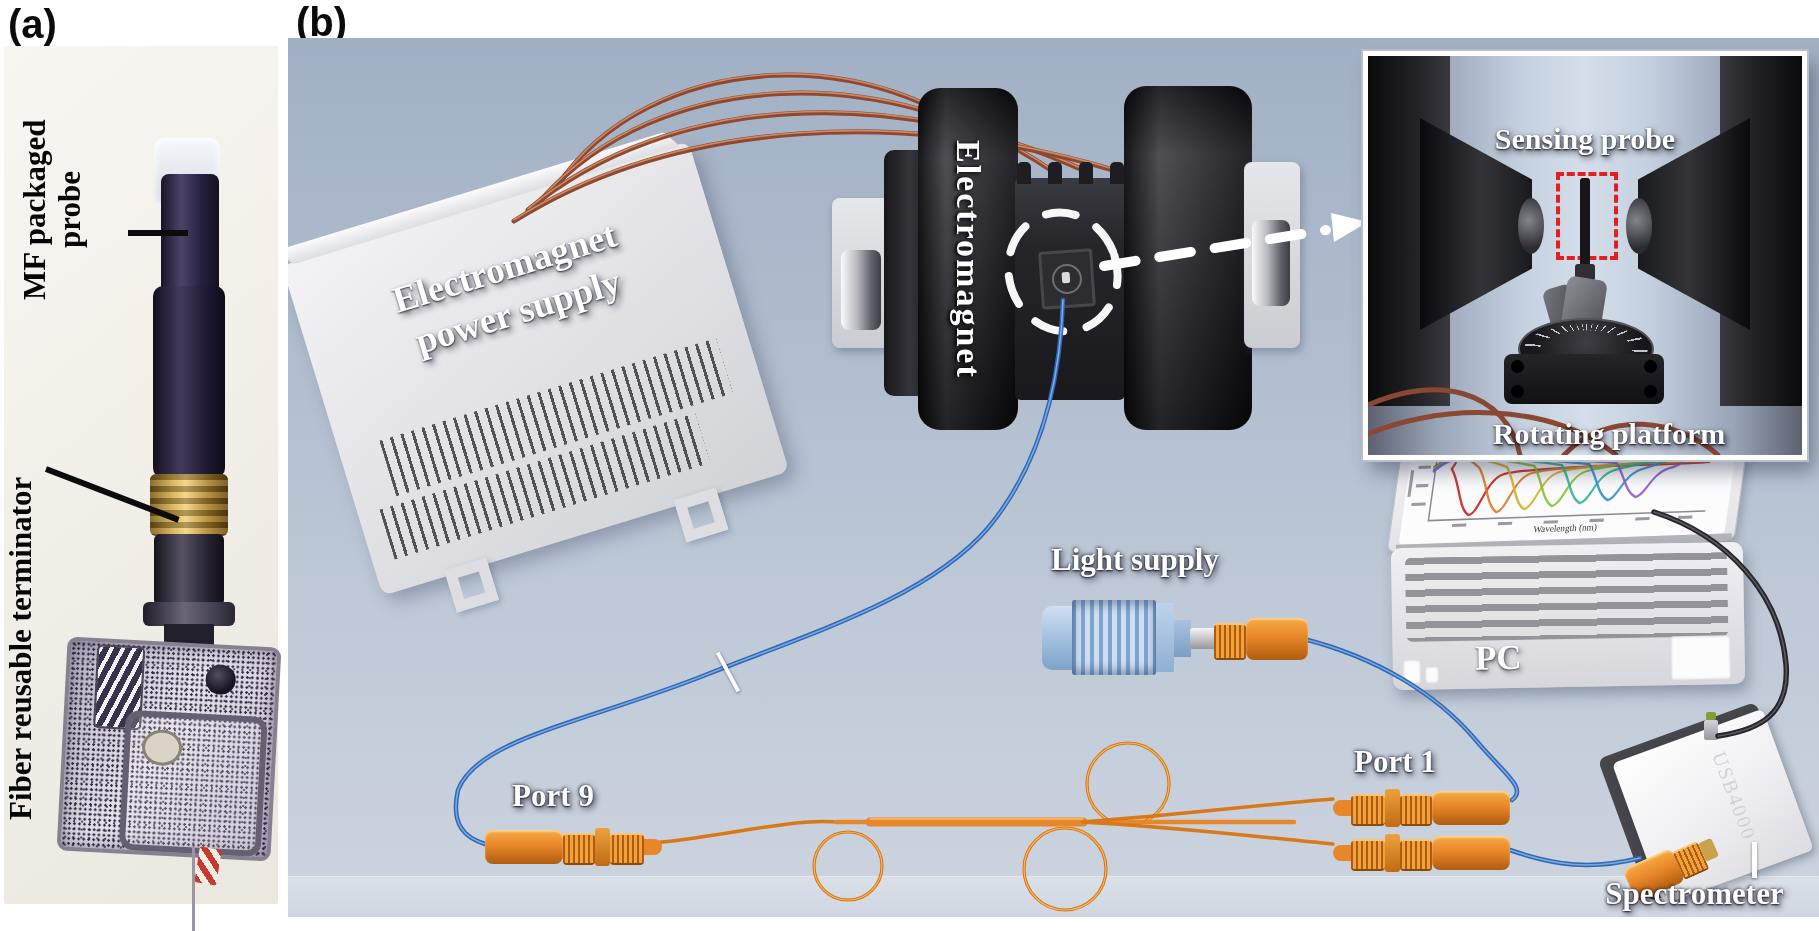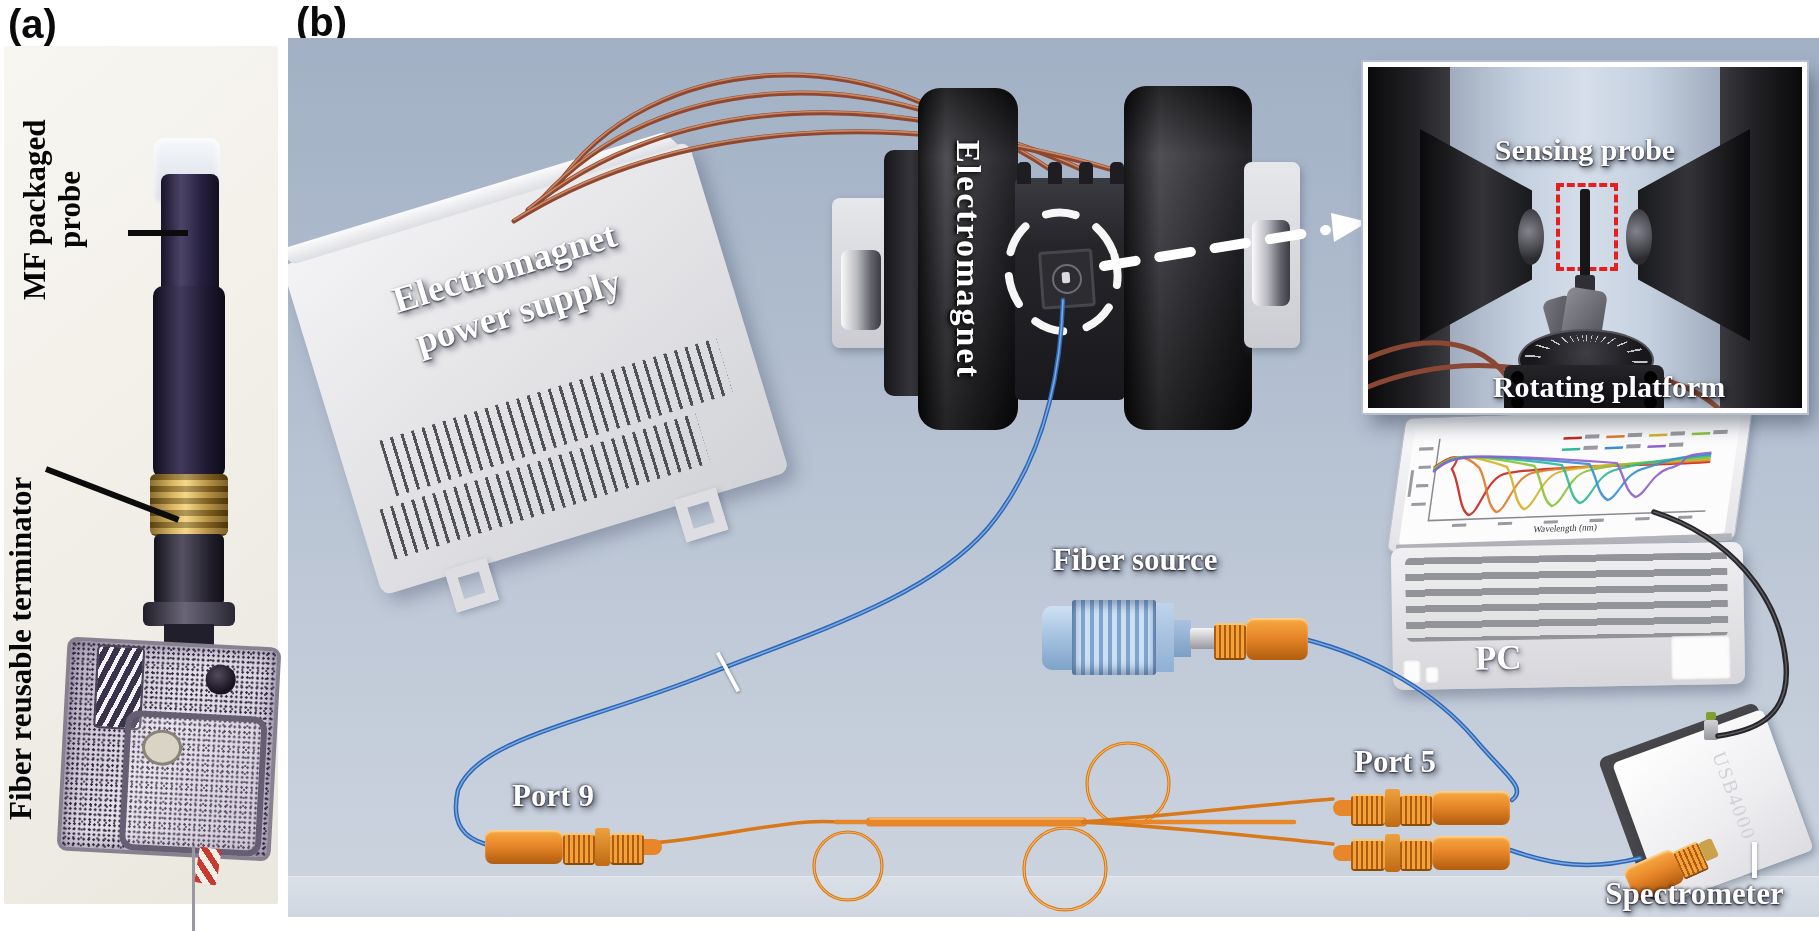--- a/index.html
+++ b/index.html
@@ -88,21 +88,21 @@
     text-shadow:0 2px 3px rgba(0,0,0,.9),2px 2px 6px rgba(0,0,0,.7);}
   #em-center{position:absolute;left:727px;top:140px;width:110px;height:222px;border-radius:6px;
     background:linear-gradient(180deg,#3b3b42 0%,#25252a 30%,#19191d 100%);}
   .em-term{position:absolute;top:-16px;width:14px;height:22px;border-radius:5px 5px 0 0;background:#1e1e22;}
   #em-sample{position:absolute;left:752px;top:212px;width:48px;height:52px;border-radius:4px;
     background:#2c2c31;border:3px solid #46464d;transform:rotate(-4deg);}
   .sample-ring{position:absolute;left:9px;top:11px;width:26px;height:26px;border-radius:50%;border:2px solid #6d6d76;}
   .sample-dot{position:absolute;left:19px;top:19px;width:8px;height:11px;background:#dadae0;border-radius:2px;}
 
   
-  #inset{position:absolute;left:1075px;top:24px;width:444px;height:351px;background:#fff;z-index:6;
+  #inset{position:absolute;left:1075px;top:13px;width:444px;height:409px;background:#fff;z-index:6;
     outline:2px solid #b6bfcb;box-shadow:8px 12px 18px rgba(40,50,70,.45);}
   #inset-view{position:absolute;inset:5px;overflow:hidden;
     background:linear-gradient(90deg,#5d6170 0%,#9aa6b8 16%,#c6d1e0 36%,#d5deea 50%,#c6d1e0 64%,#9aa6b8 84%,#5d6170 100%);}
   .pole-slab{position:absolute;top:-10px;width:92px;height:360px;background:linear-gradient(90deg,#050506,#232327 65%,#39393e);}
   .pole-slab.right{background:linear-gradient(-90deg,#050506,#232327 65%,#39393e);}
   .pole-cone{position:absolute;top:62px;width:112px;height:212px;
     background:linear-gradient(90deg,#0a0a0c,#333338 55%,#191a1e);}
   .pole-cone.left{clip-path:polygon(0 0,100% 29%,100% 71%,0 100%);}
   .pole-cone.right{clip-path:polygon(100% 0,0 29%,0 71%,100% 100%);
     background:linear-gradient(-90deg,#0a0a0c,#333338 55%,#191a1e);}
@@ -446,21 +446,21 @@
       <div class="cbody obody"></div>
     </div>
     <div id="spec-nub"></div>
     <div id="spec-led"></div>
     <div id="spec-conn">
       <div class="cbody obody"></div>
       <div class="cnut1 knurl"></div>
       <div class="ctip"></div>
     </div>
 
-    <div class="wlabel" style="left:752px;top:504px;width:190px;">Fiber source</div>
+    <div class="wlabel" style="left:752px;top:504px;width:190px;">Light supply</div>
     <div class="wptr" style="left:438px;top:612px;width:4px;height:44px;transform:rotate(-28deg);"></div>
     <div class="wlabel" style="left:175px;top:740px;width:180px;">Port 9</div>
-    <div class="wlabel" style="left:1017px;top:706px;width:180px;">Port 5</div>
+    <div class="wlabel" style="left:1017px;top:706px;width:180px;">Port 1</div>
     <div class="wlabel" style="left:1020px;top:884px;width:180px;">Port 3</div>
     <div class="wptr" style="left:1464px;top:804px;width:5px;height:36px;"></div>
     <div class="wlabel" style="left:1282px;top:838px;width:249px;">Spectrometer</div>
   </div>
 </div>
 
 </body></html>

